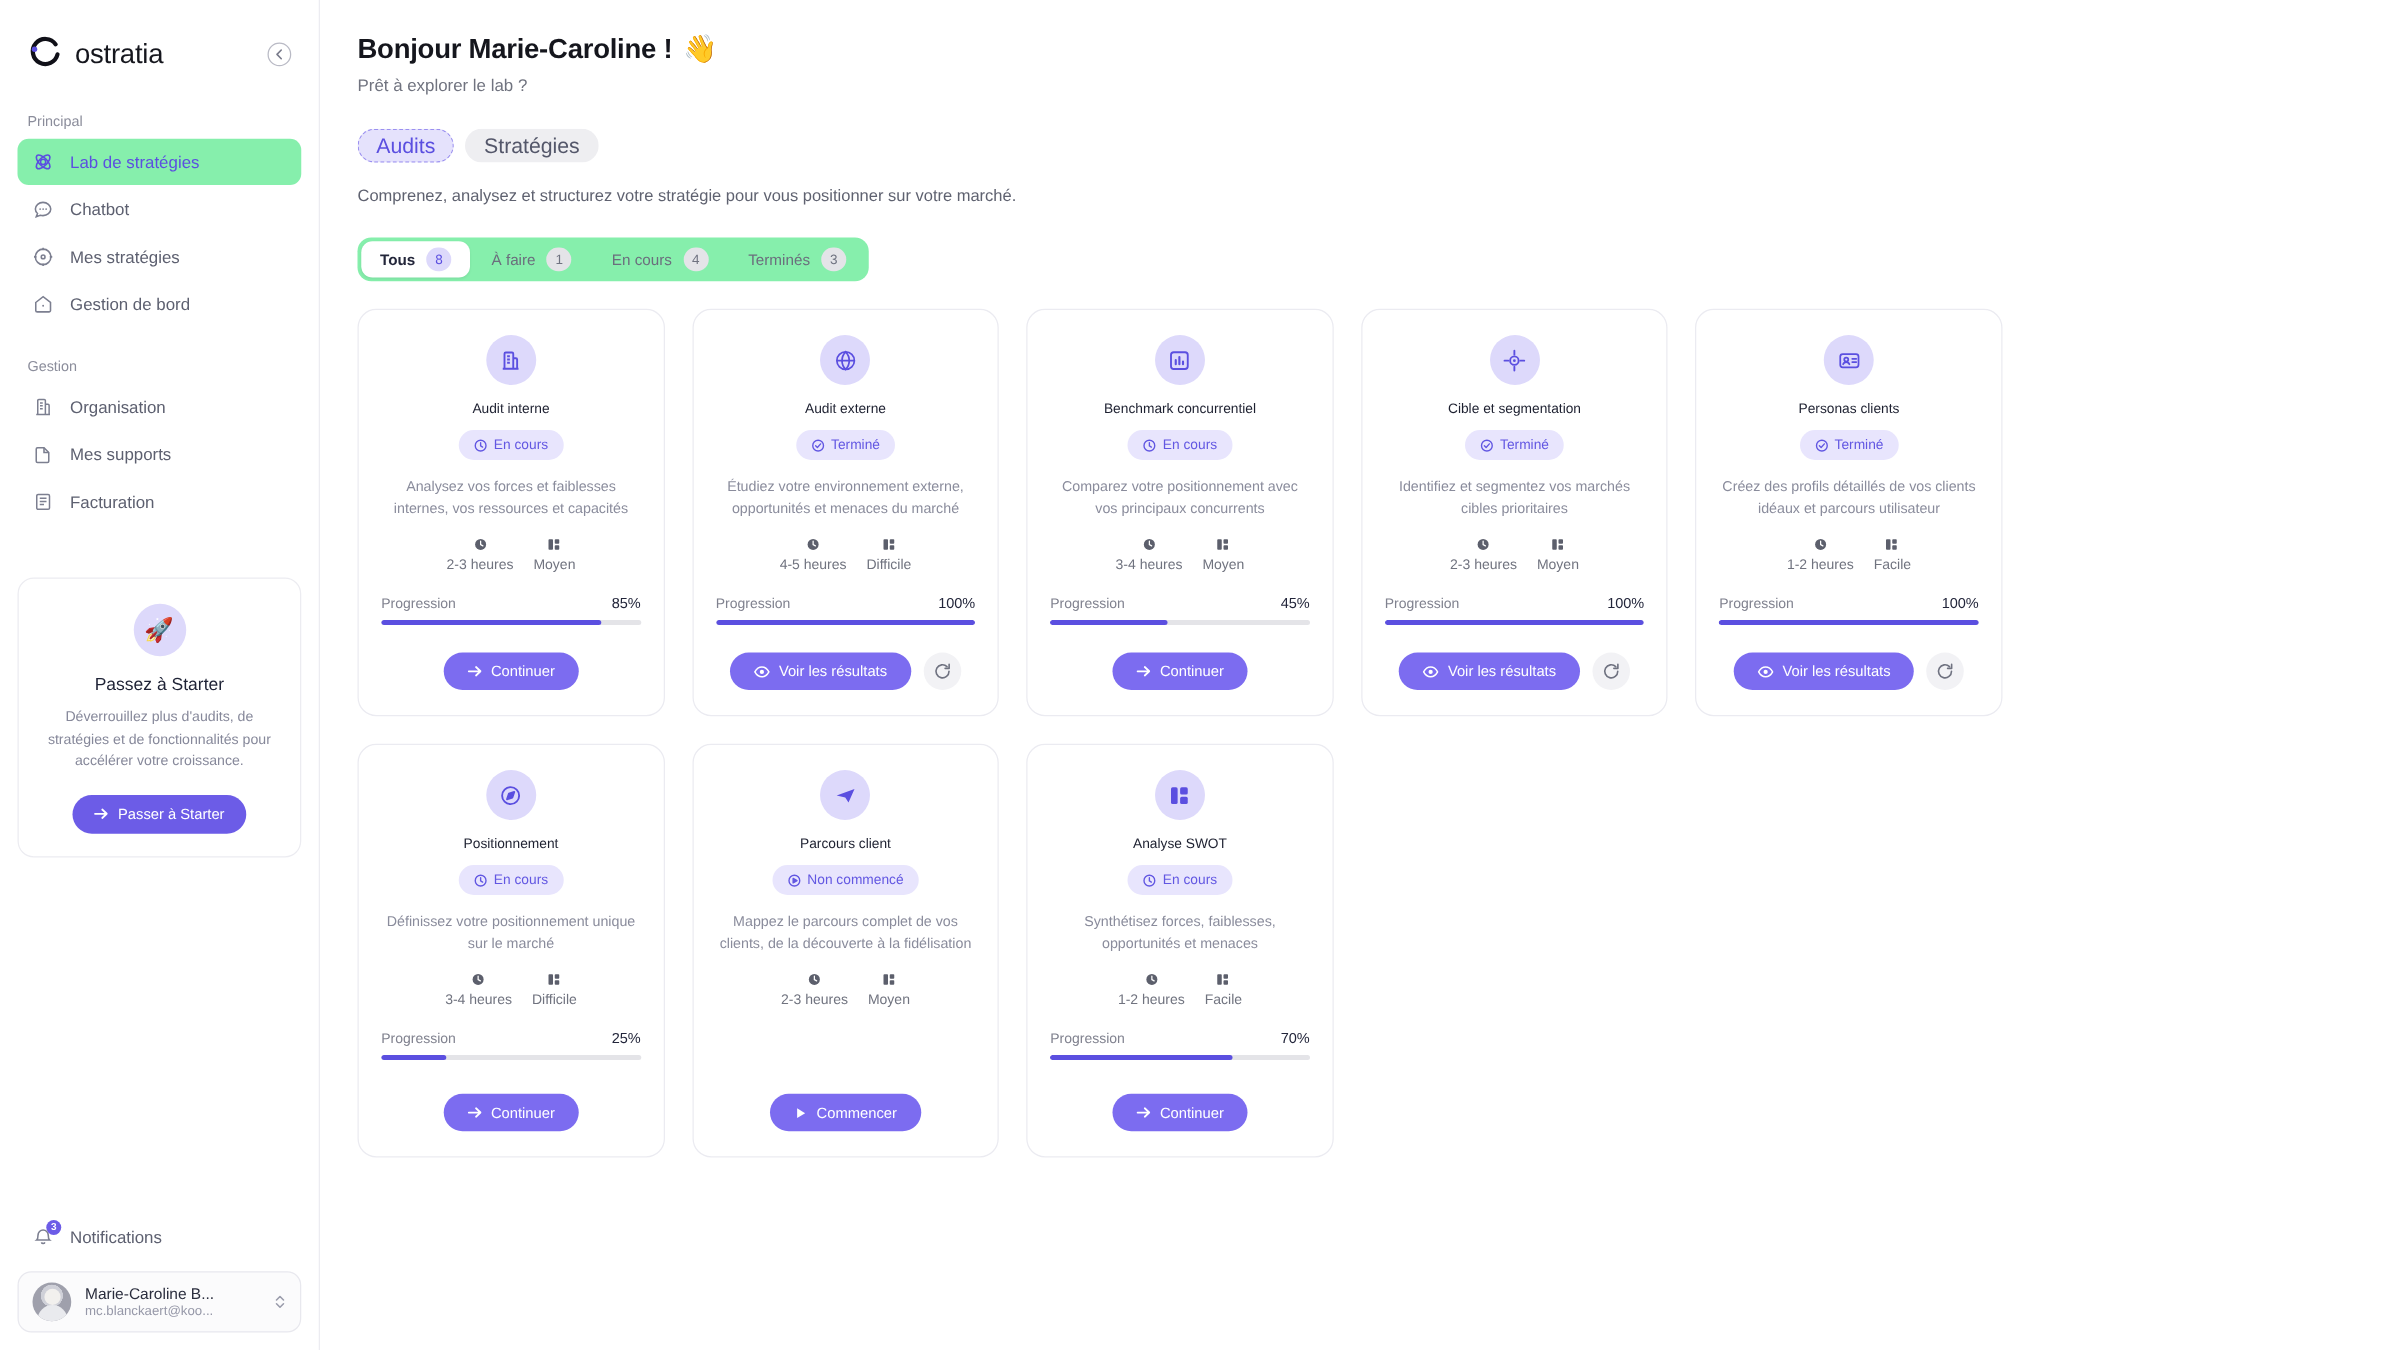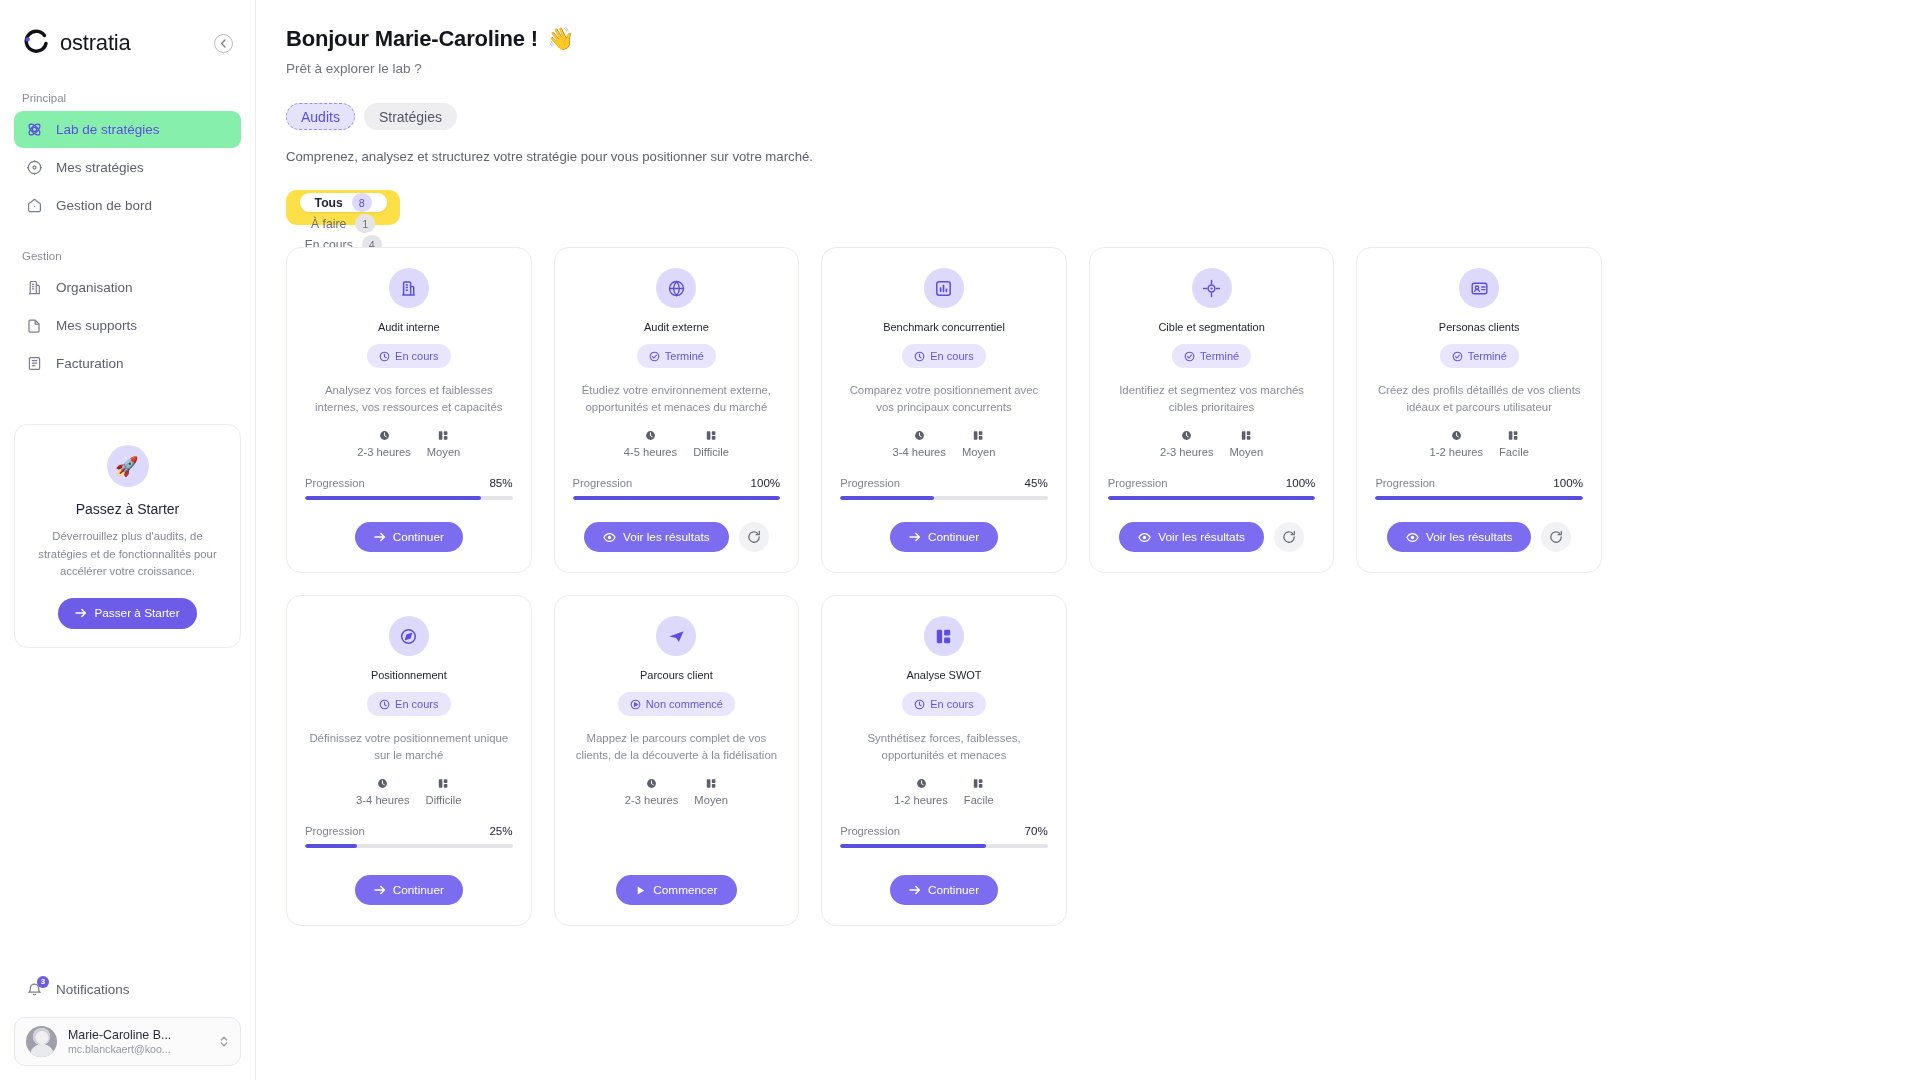--- a/index.html
+++ b/index.html
@@ -128,32 +128,31 @@
   }
   .greet-title {
     font-size: 22px; font-weight: 700; color: #15161d; letter-spacing: -0.2px;
     display: flex; align-items: center; gap: 9px;
   }
   .greet-sub { font-size: 13.5px; color: #70737f; margin-top: 9px; }
 
   .seg-tabs { display: flex; gap: 9px; margin-top: 27px; }
   .seg-tab {
     height: 27px; padding: 0 14px; border-radius: 14px;
-    font-size: 14px; display: flex; align-items: center; cursor: pointer;
+    font-size: 17px; display: flex; align-items: center; cursor: pointer;
     background: #eeeef1; color: #54576a; border: 1px solid transparent;
   }
   .seg-tab.active { background: #e5e2fc; color: #5b4fe0; border: 1.3px dashed #9b90f0; }
 
   .section-desc { font-size: 13.2px; color: #5f6270; margin-top: 19px; }
 
   .filter-bar {
-    margin-top: 26px; background: #fde047; border-radius: 11px;
-    height: 35px; display: inline-flex; align-items: center; padding: 3px;
+    margin-top: 26px; background: #86efac; border-radius: 11px;
+    height: 35px; display: inline-flex; padding: 3px;
     gap: 2px;
-    flex-direction: column;
   }
   .filter-chip {
     height: 29px; padding: 0 15px; border-radius: 9px;
     display: flex; align-items: center; gap: 9px;
     font-size: 12.2px; color: #6b6e7d; cursor: pointer;
   }
   .filter-chip.active { background: #ffffff; color: #23263a; font-weight: 700; box-shadow: 0 1px 2px rgba(20,20,40,.08); }
   .filter-count {
     min-width: 20px; height: 19px; padding: 0 5px; border-radius: 10px;
     background: #e4e4e8; color: #6f7280; font-size: 10.8px;
@@ -254,20 +253,31 @@
     <nav class="nav-list">
       <a class="nav-item active">
         <span class="nav-ico">
           <svg width="17" height="17" viewBox="0 0 17 17" fill="none" stroke="currentColor" stroke-width="1.3">
             <circle cx="8.5" cy="8.5" r="2.1"></circle>
             <ellipse cx="8.5" cy="8.5" rx="7" ry="3.2" transform="rotate(45 8.5 8.5)"></ellipse>
             <ellipse cx="8.5" cy="8.5" rx="7" ry="3.2" transform="rotate(-45 8.5 8.5)"></ellipse>
           </svg>
         </span>
         <span>Lab de stratégies</span>
+      </a>
+      <a class="nav-item">
+        <span class="nav-ico">
+          <svg width="17" height="17" viewBox="0 0 17 17" fill="none" stroke="currentColor" stroke-width="1.25">
+            <path d="M14.6 8.2c0 3-2.8 5.3-6.2 5.3-.8 0-1.5-.1-2.2-.3L3 14.4l1-2.6C2.9 10.9 2.3 9.6 2.3 8.2c0-3 2.8-5.3 6.1-5.3s6.2 2.3 6.2 5.3Z"></path>
+            <circle cx="6.1" cy="8.2" r=".7" fill="currentColor" stroke="none"></circle>
+            <circle cx="8.5" cy="8.2" r=".7" fill="currentColor" stroke="none"></circle>
+            <circle cx="10.9" cy="8.2" r=".7" fill="currentColor" stroke="none"></circle>
+          </svg>
+        </span>
+        <span>Chatbot</span>
       </a>
       <a class="nav-item">
         <span class="nav-ico">
           <svg width="17" height="17" viewBox="0 0 17 17" fill="none" stroke="currentColor" stroke-width="1.25">
             <circle cx="8.5" cy="8.5" r="6.2"></circle>
             <circle cx="8.5" cy="8.5" r="1.5"></circle>
             <path d="M8.5 1.2v2M8.5 13.8v2M1.2 8.5h2M13.8 8.5h2"></path>
           </svg>
         </span>
         <span>Mes stratégies</span>

